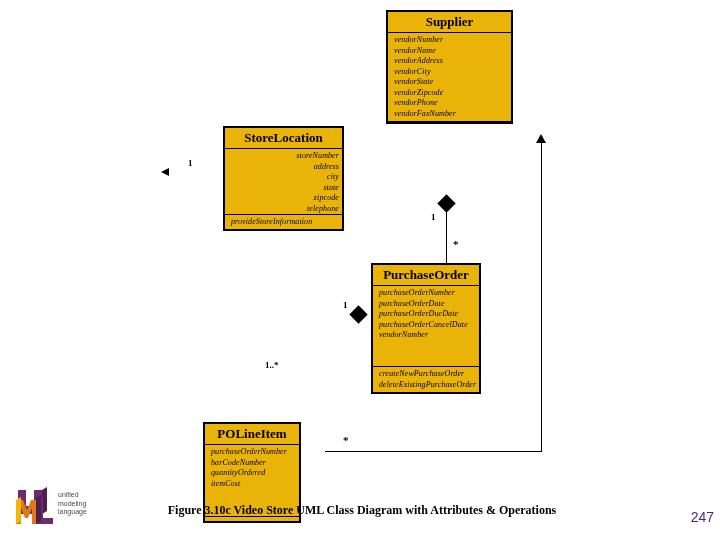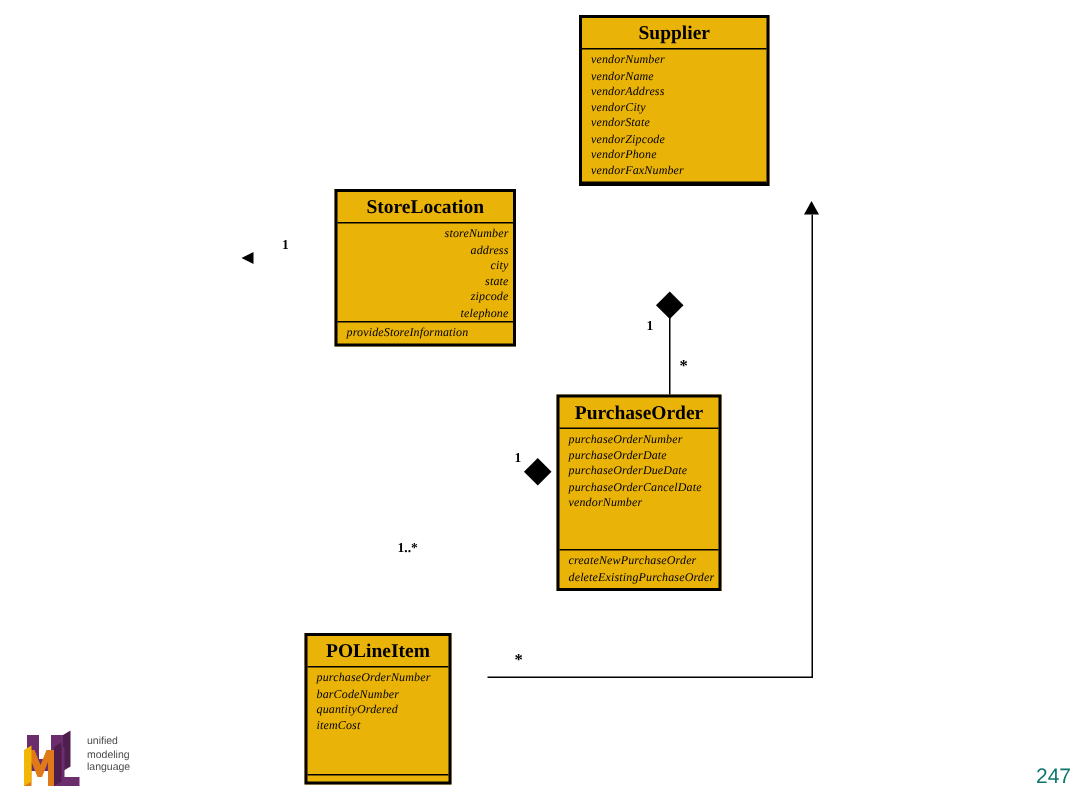--- a/index.html
+++ b/index.html
@@ -128,21 +128,21 @@
     font-size: 12px;
     color: #000000;
     white-space: nowrap;
   }
   #page-number {
     position: absolute;
     right: 6px;
     top: 509px;
     font-family: "Liberation Sans", sans-serif;
     font-size: 14px;
-    color: #0f766e;
+    color: #4c1d95;
   }
 
   
   #uml-logo {
     position: absolute;
     left: 14px;
     top: 486px;
     width: 96px;
     height: 42px;
   }
@@ -227,20 +227,21 @@
   <div class="mult" style="left:265px; top:360px;">1..*</div>
 
   <div class="line-h" style="left:325px; top:451px; width:217px;"></div>
   <div class="line-v" style="left:541px; top:143px; height:309px;"></div>
   <div class="arrow-up" style="left:536px; top:134px;"></div>
   <div class="mult star" style="left:343px; top:434px;">*</div>
 
   <div class="arrow-left" style="left:161px; top:168px;"></div>
   <div class="mult" style="left:188px; top:158px;">1</div>
 
+  <div id="caption">Figure 3.10c Video Store UML Class Diagram with Attributes &amp; Operations</div>
   <div id="page-number">247</div>
 
   <div id="uml-logo">
     <svg width="42" height="40" viewBox="0 0 42 40">
 
       <polygon points="4,4 12,4 12,20 20,20 20,4 28,4 28,28 4,28" fill="#6b2d6b"></polygon>
       <polygon points="28,4 33,1 33,25 28,28" fill="#4e1f4e"></polygon>
 
       <polygon points="2,14 9,14 13,24 17,14 24,14 24,38 18,38 18,22 14,32 11,32 7,22 7,38 2,38" fill="#e07a18"></polygon>
       <polygon points="2,14 7,11 7,35 2,38" fill="#f2b705"></polygon>

